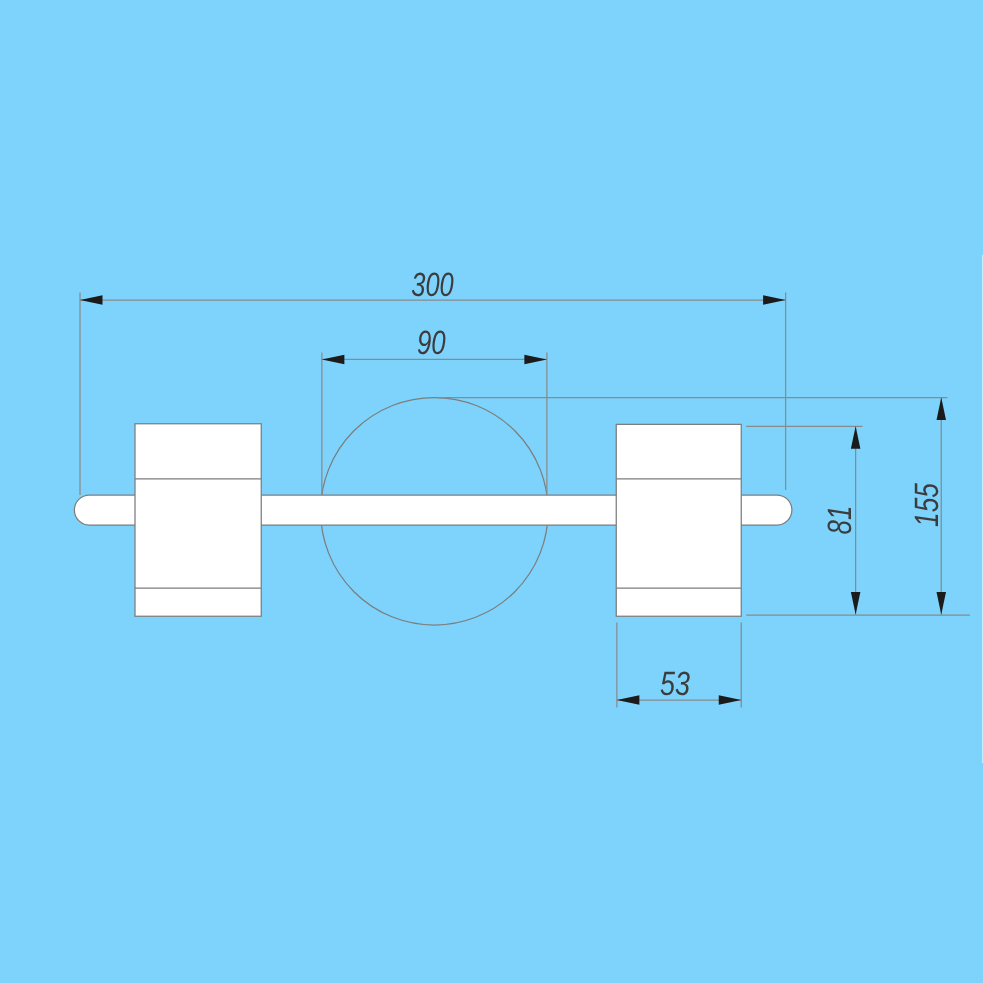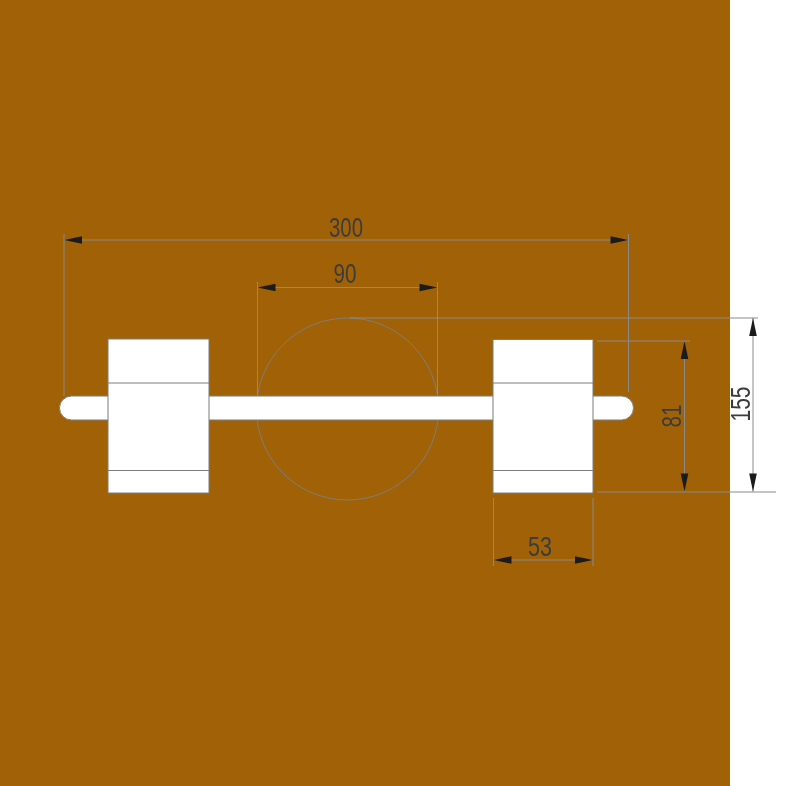--- a/index.html
+++ b/index.html
@@ -6,23 +6,24 @@
     margin: 0;
     padding: 0;
     width: 786px;
     height: 786px;
     background: #ffffff;
     overflow: hidden;
     font-family: "Liberation Sans", sans-serif;
   }
   .drawing-stage {
     position: relative;
-    width: 730px;
+    width: 786px;
     height: 786px;
-    background: #a16207;
+    background: #7dd3fc;
+    font-style: italic;
   }
   svg { display: block; }
   .geo {
     fill: none;
     stroke: #7d7d7d;
     stroke-width: 1;
   }
   .geo-filled {
     fill: #ffffff;
     stroke: #7d7d7d;

